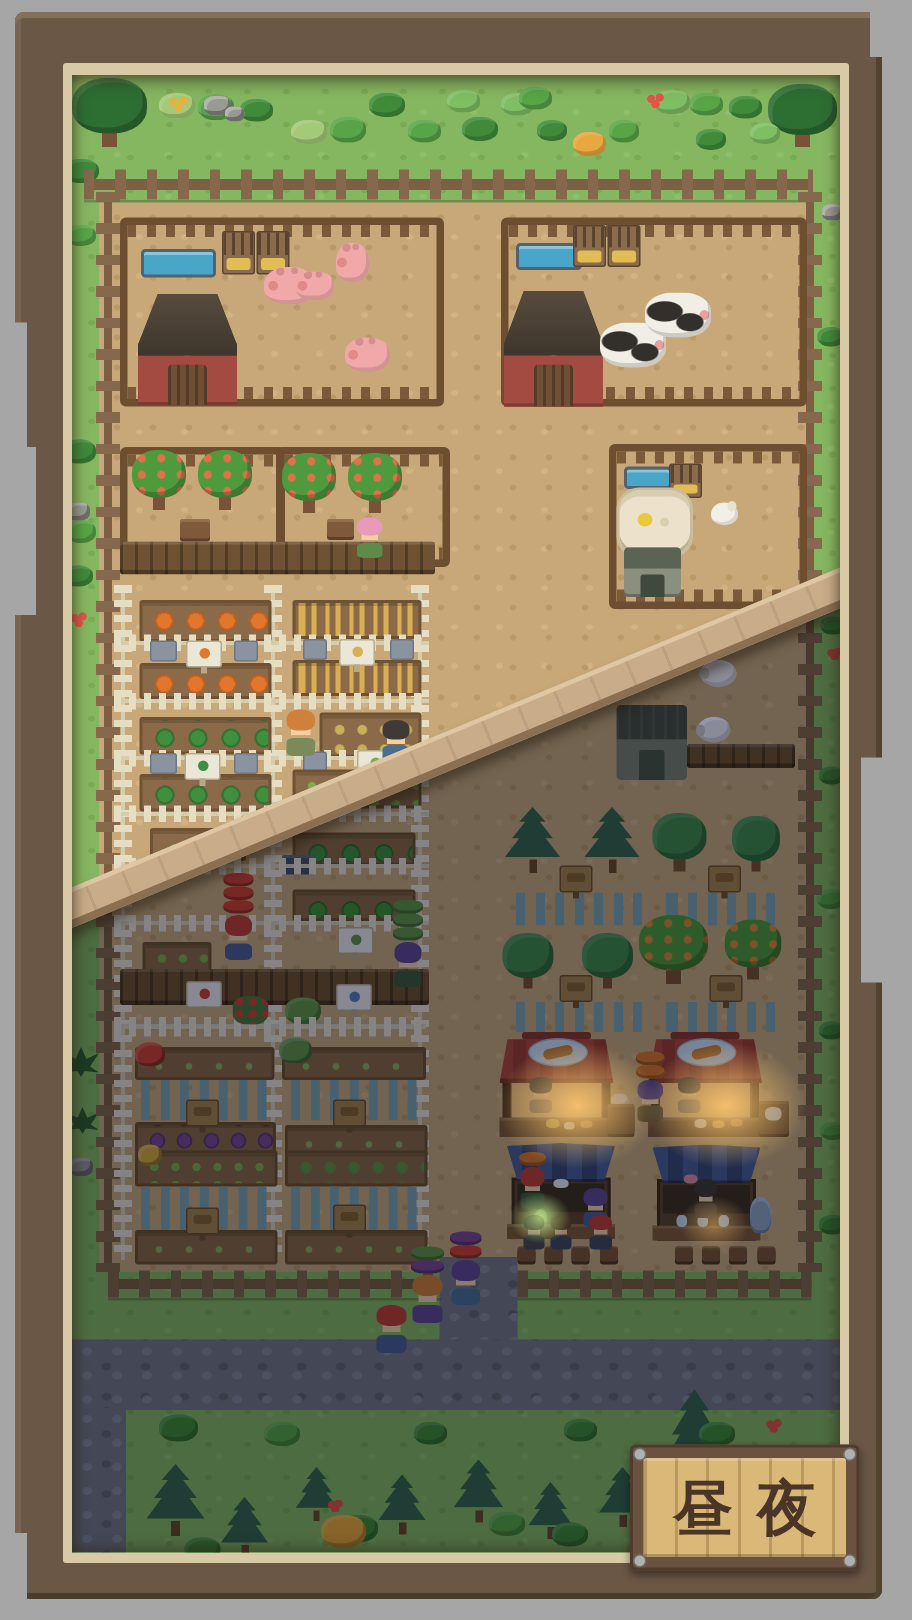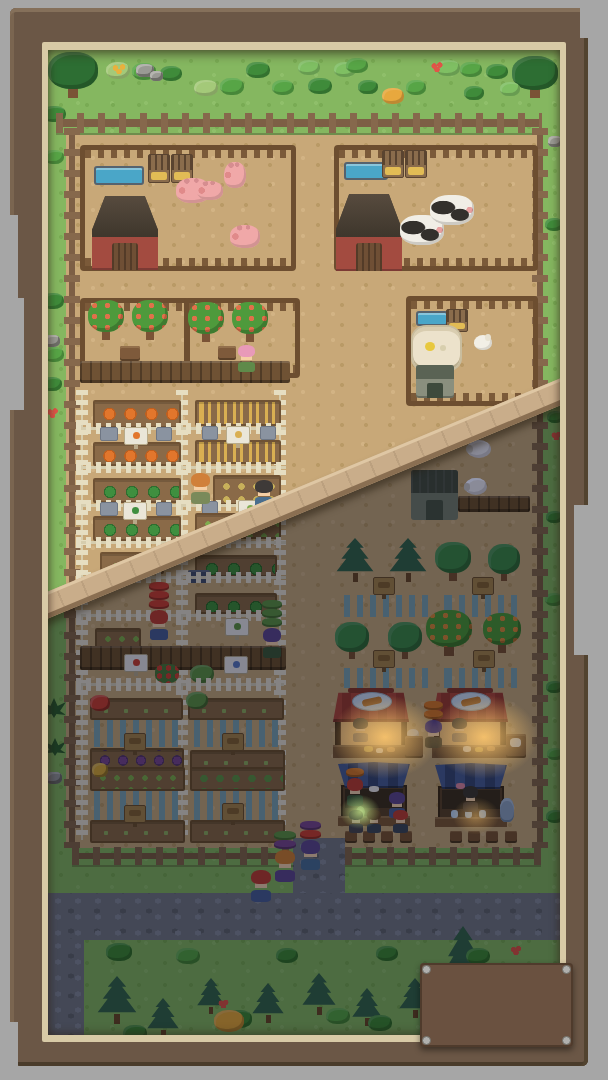--- a/index.html
+++ b/index.html
@@ -553,13 +553,14 @@
       <div style="position: absolute; left: 286px; top: 740px; width: 52px; height: 44px; background: radial-gradient(closest-side, rgba(205, 240, 140, 0.75), rgba(205, 240, 140, 0) 78%); mix-blend-mode: screen; border-radius: 50%;"></div>
     </div>
   <div id="vignette"></div>
 </div>
 
 <div id="daynight-sign">
   <div class="rivet" style="left:2px;top:2px;"></div>
   <div class="rivet" style="right:2px;top:2px;"></div>
   <div class="rivet" style="left:2px;bottom:2px;"></div>
   <div class="rivet" style="right:2px;bottom:2px;"></div>
+  <div id="sign-planks">昼夜</div>
 </div>
 
 </body></html>

